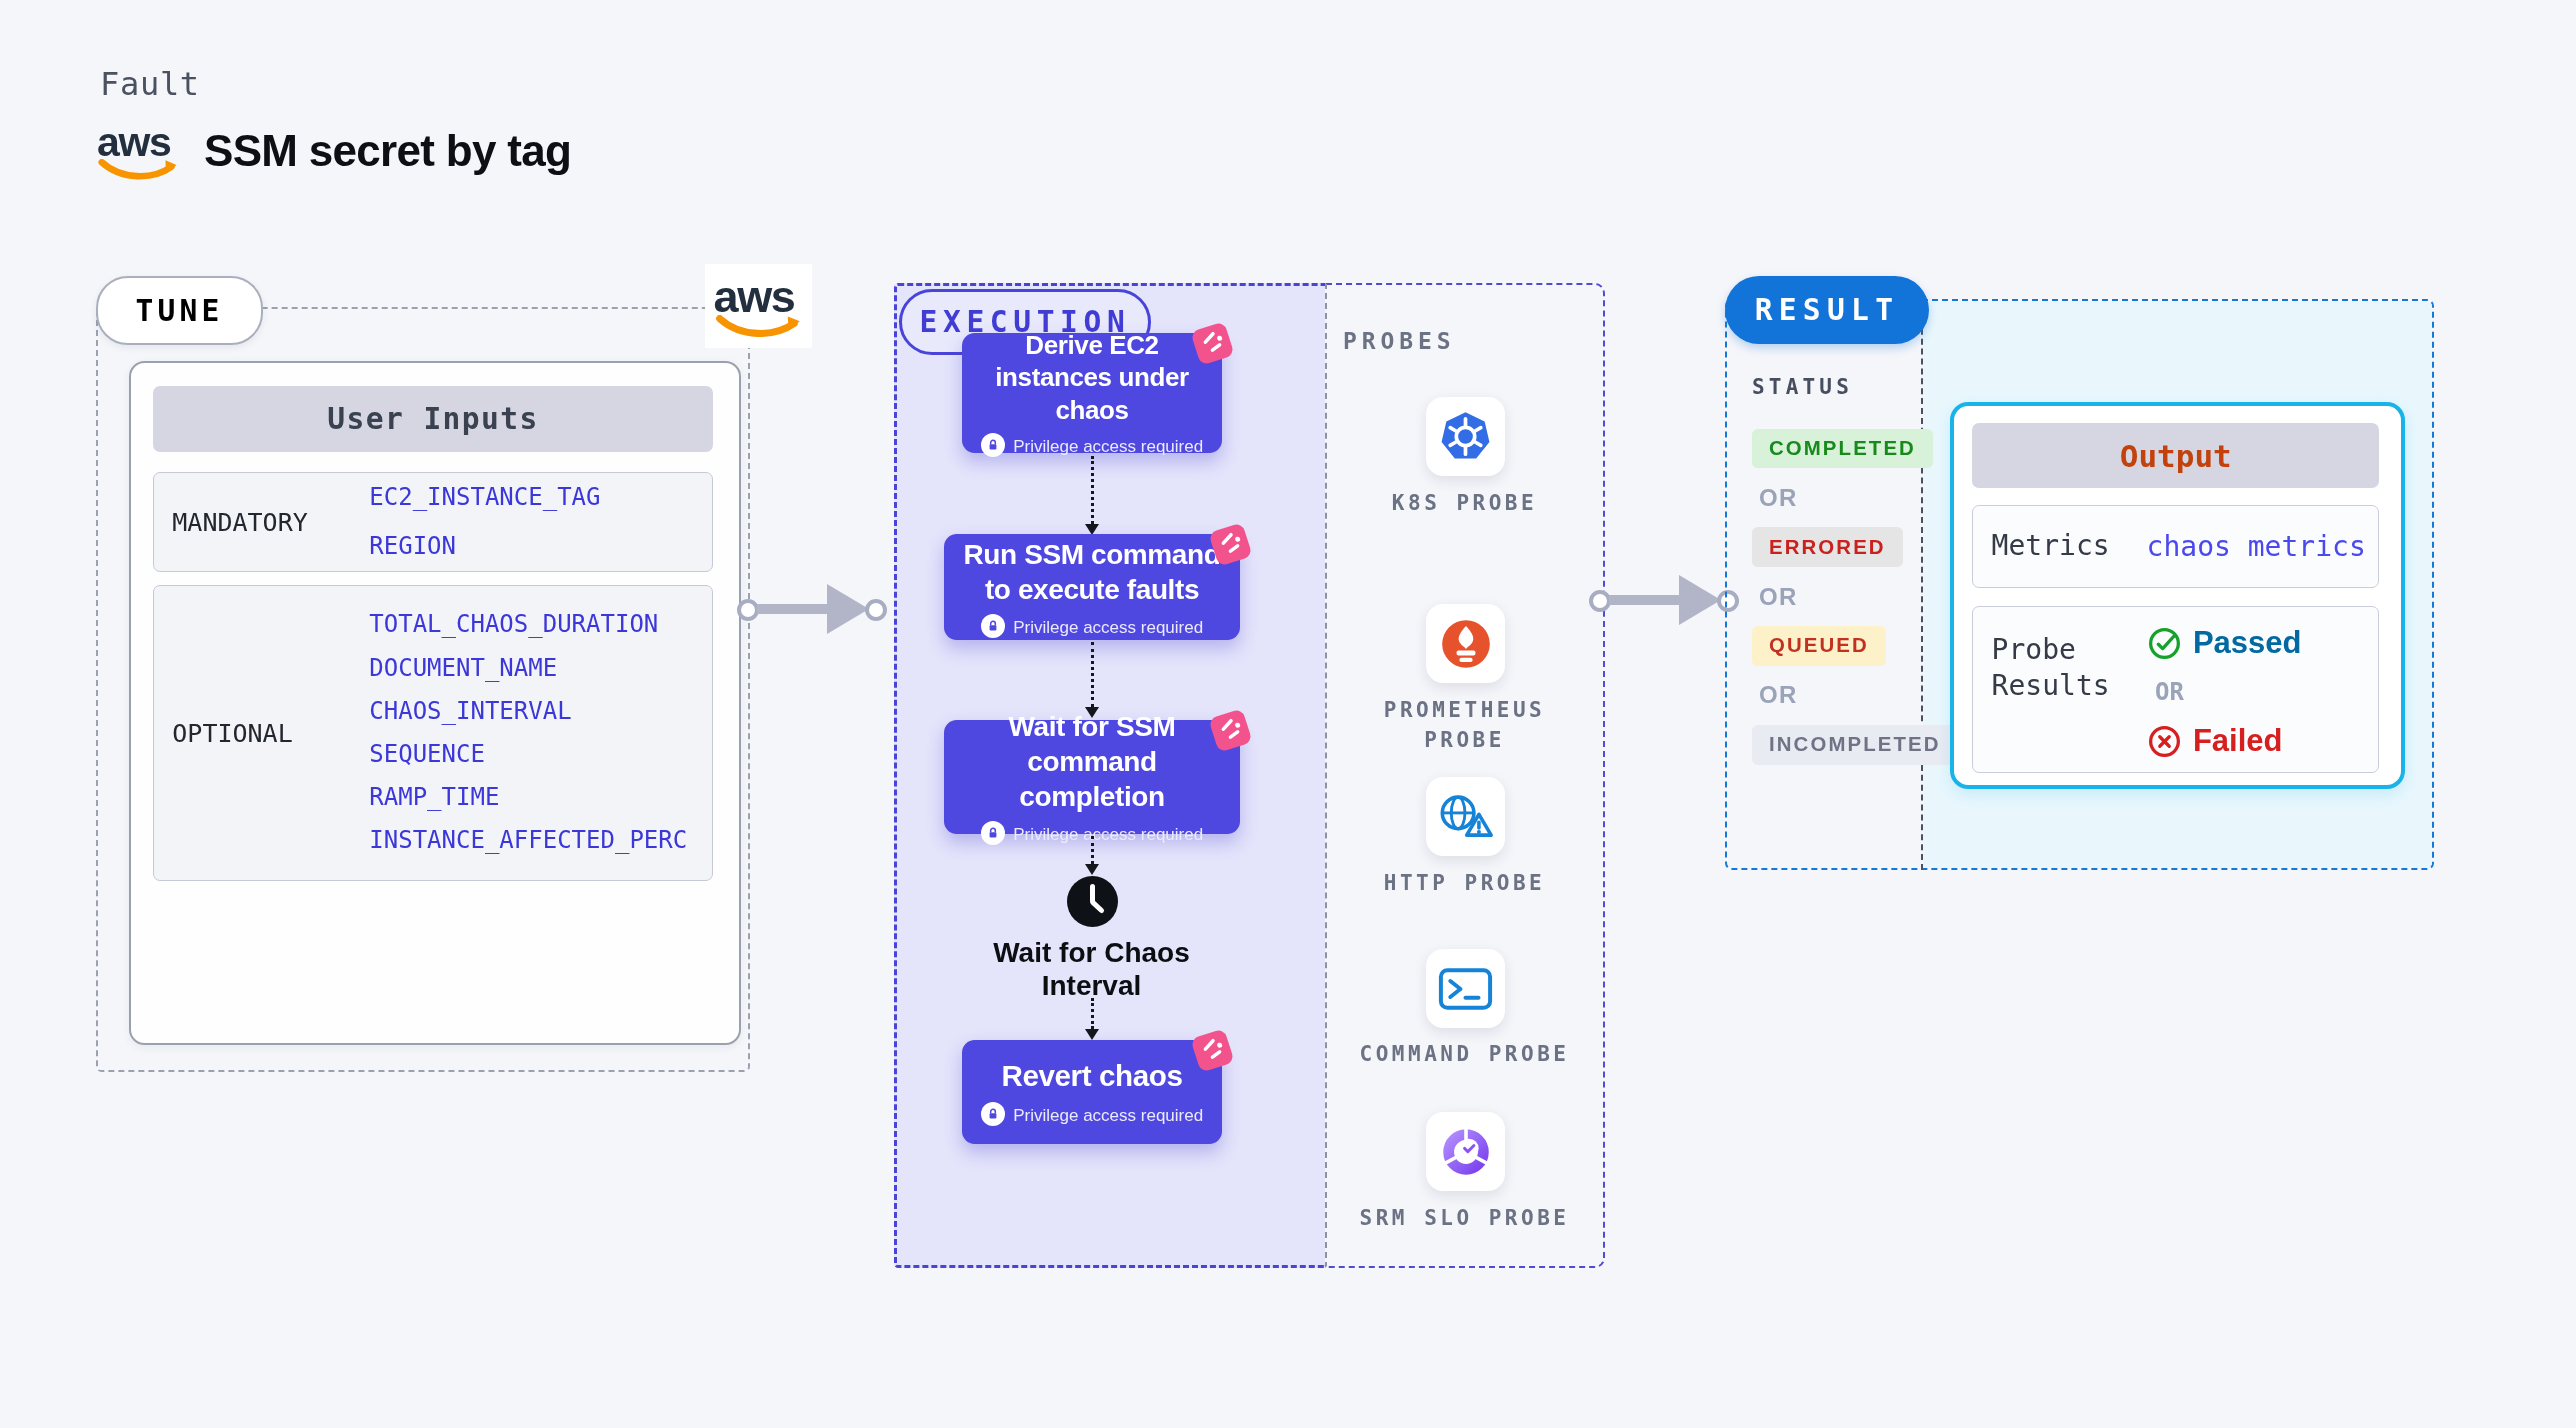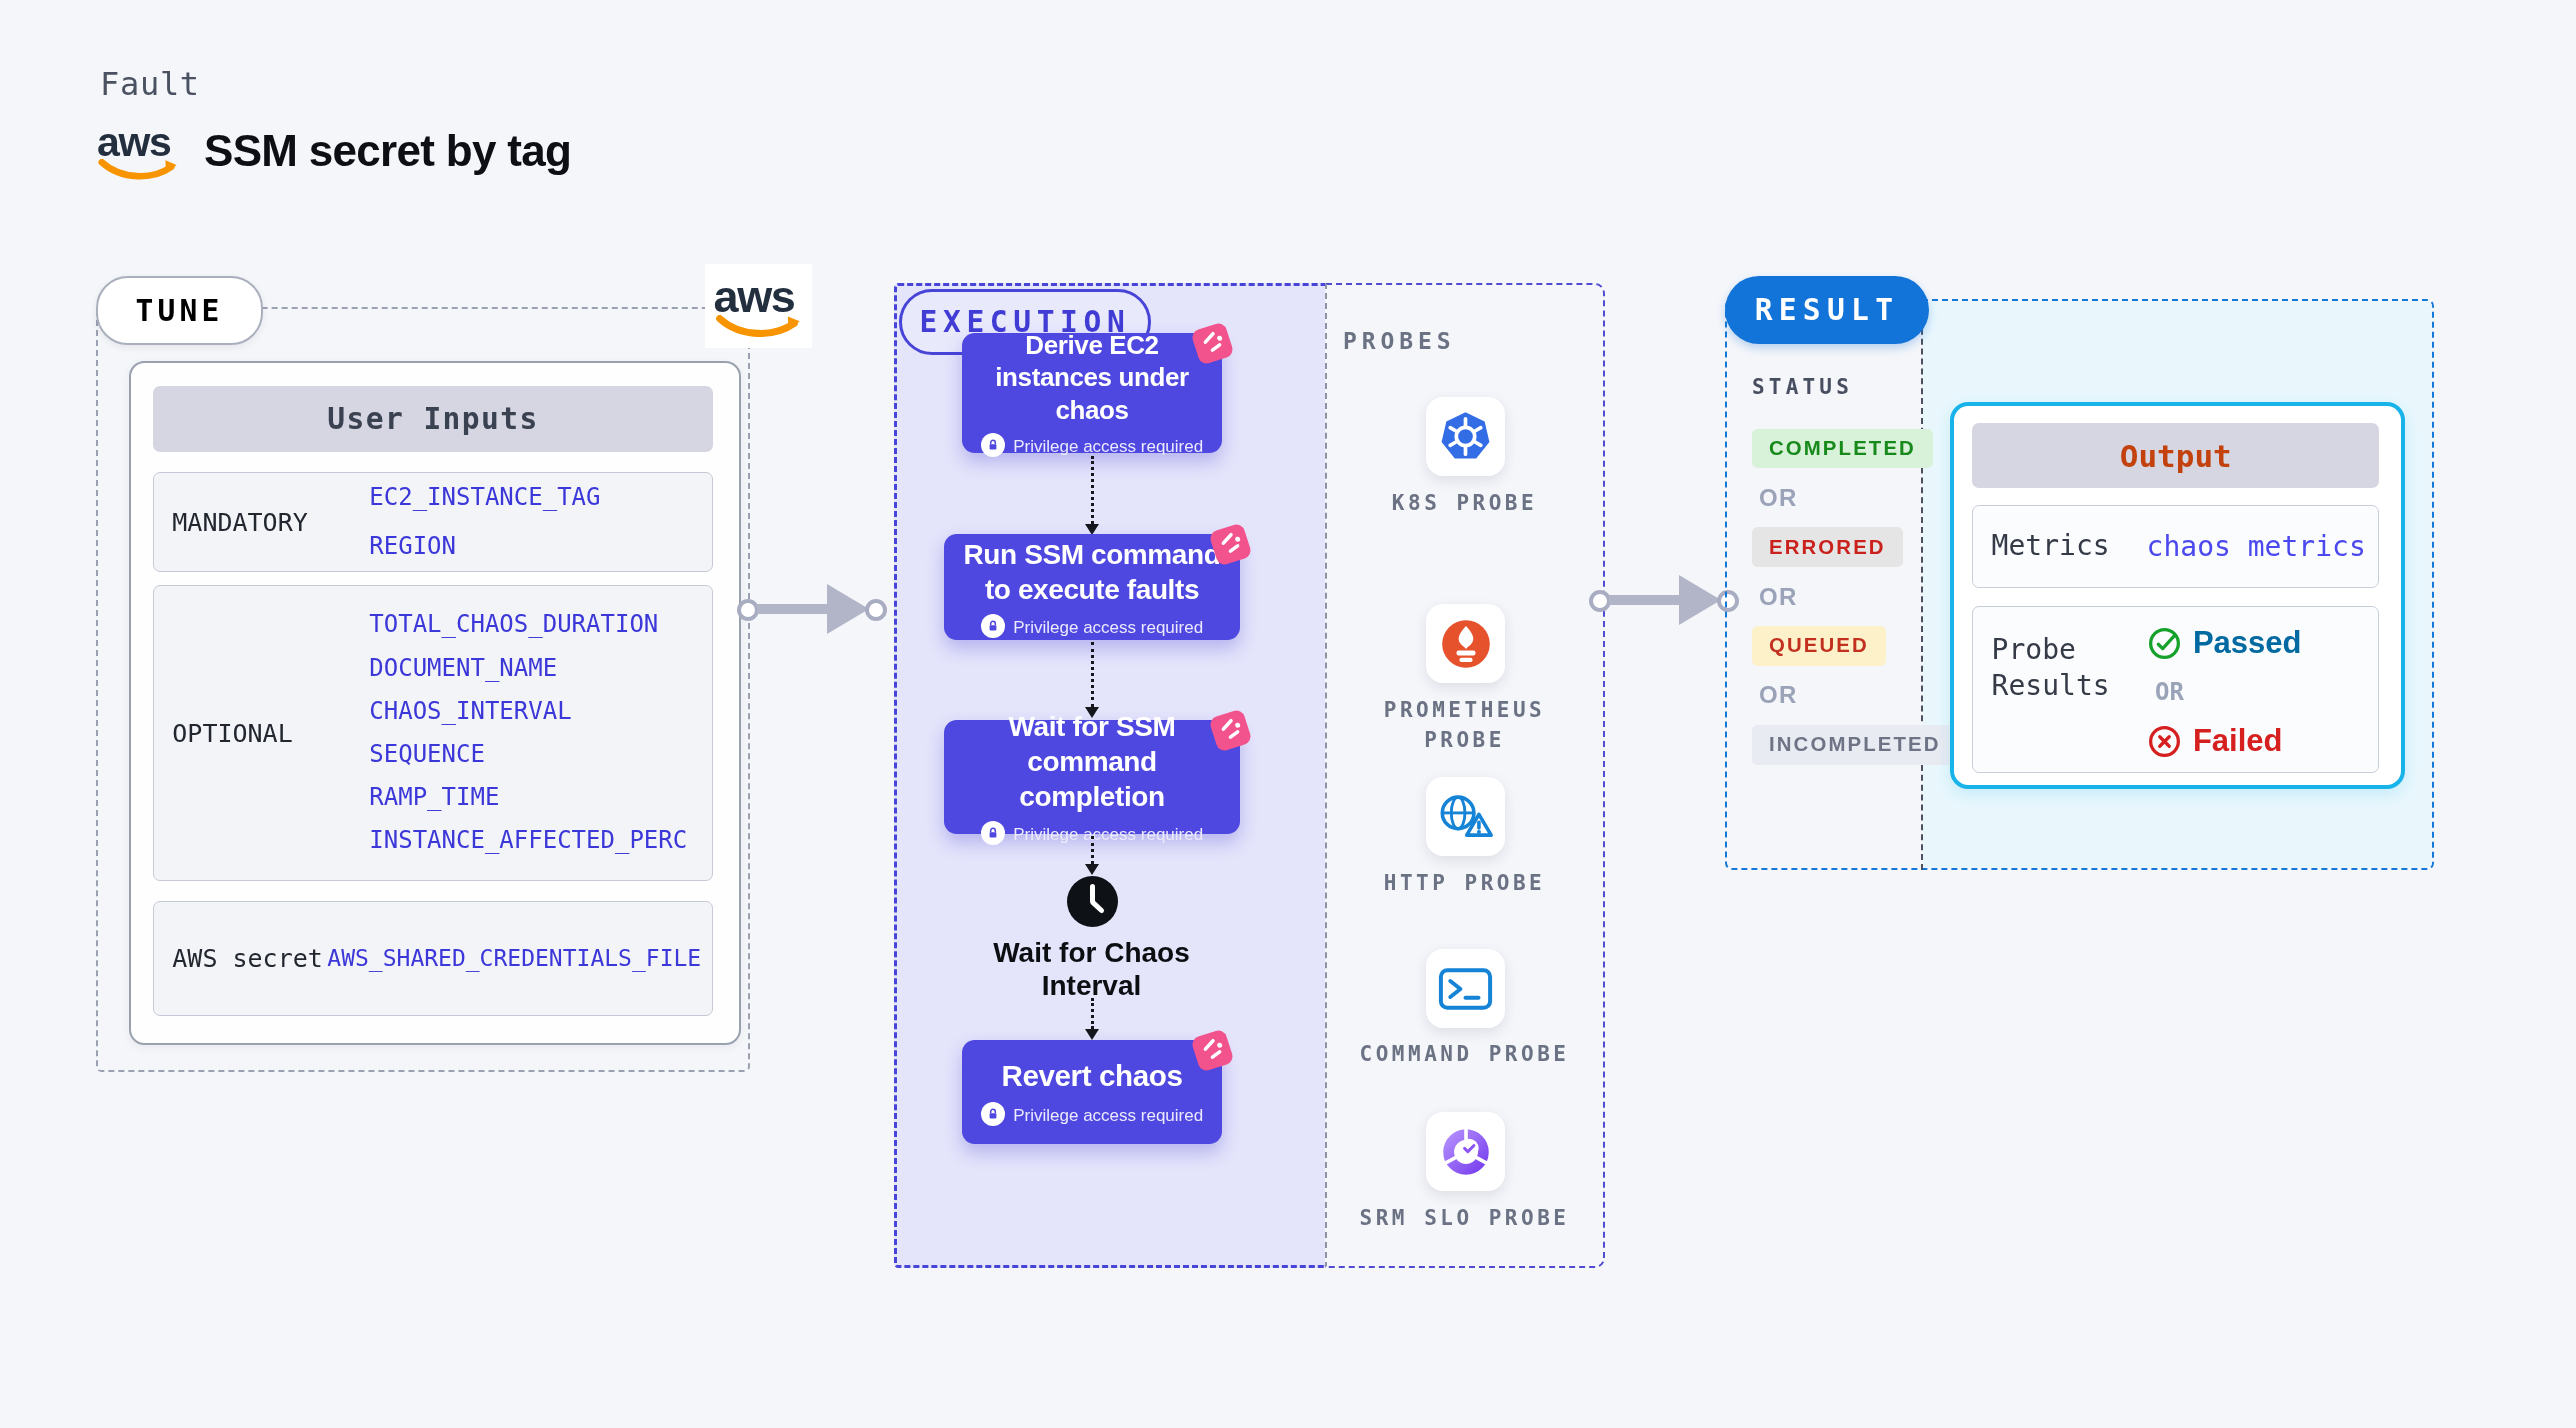--- a/index.html
+++ b/index.html
@@ -154,26 +154,20 @@
     <span class="inp-values">
       <span class="vval">TOTAL_CHAOS_DURATION</span>
       <span class="vval">DOCUMENT_NAME</span>
       <span class="vval">CHAOS_INTERVAL</span>
       <span class="vval">SEQUENCE</span>
       <span class="vval">RAMP_TIME</span>
       <span class="vval">INSTANCE_AFFECTED_PERC</span>
     </span>
   </div>
 
-  <div class="abs inp-row row-secret">
-    <span class="inp-label">AWS secret</span>
-    <span class="inp-values">
-      <span class="vval val-sm">AWS_SHARED_CREDENTIALS_FILE</span>
-    </span>
-  </div>
 
   <div class="harrow" style="left:737px;top:565px;">
     <span class="dot dot-l"></span>
     <span class="shaft"></span>
     <span class="tri"></span>
     <span class="dot dot-r"></span>
   </div>
 
   <div class="abs exec-panel"></div>
   <div class="abs exec-pill">EXECUTION</div>

